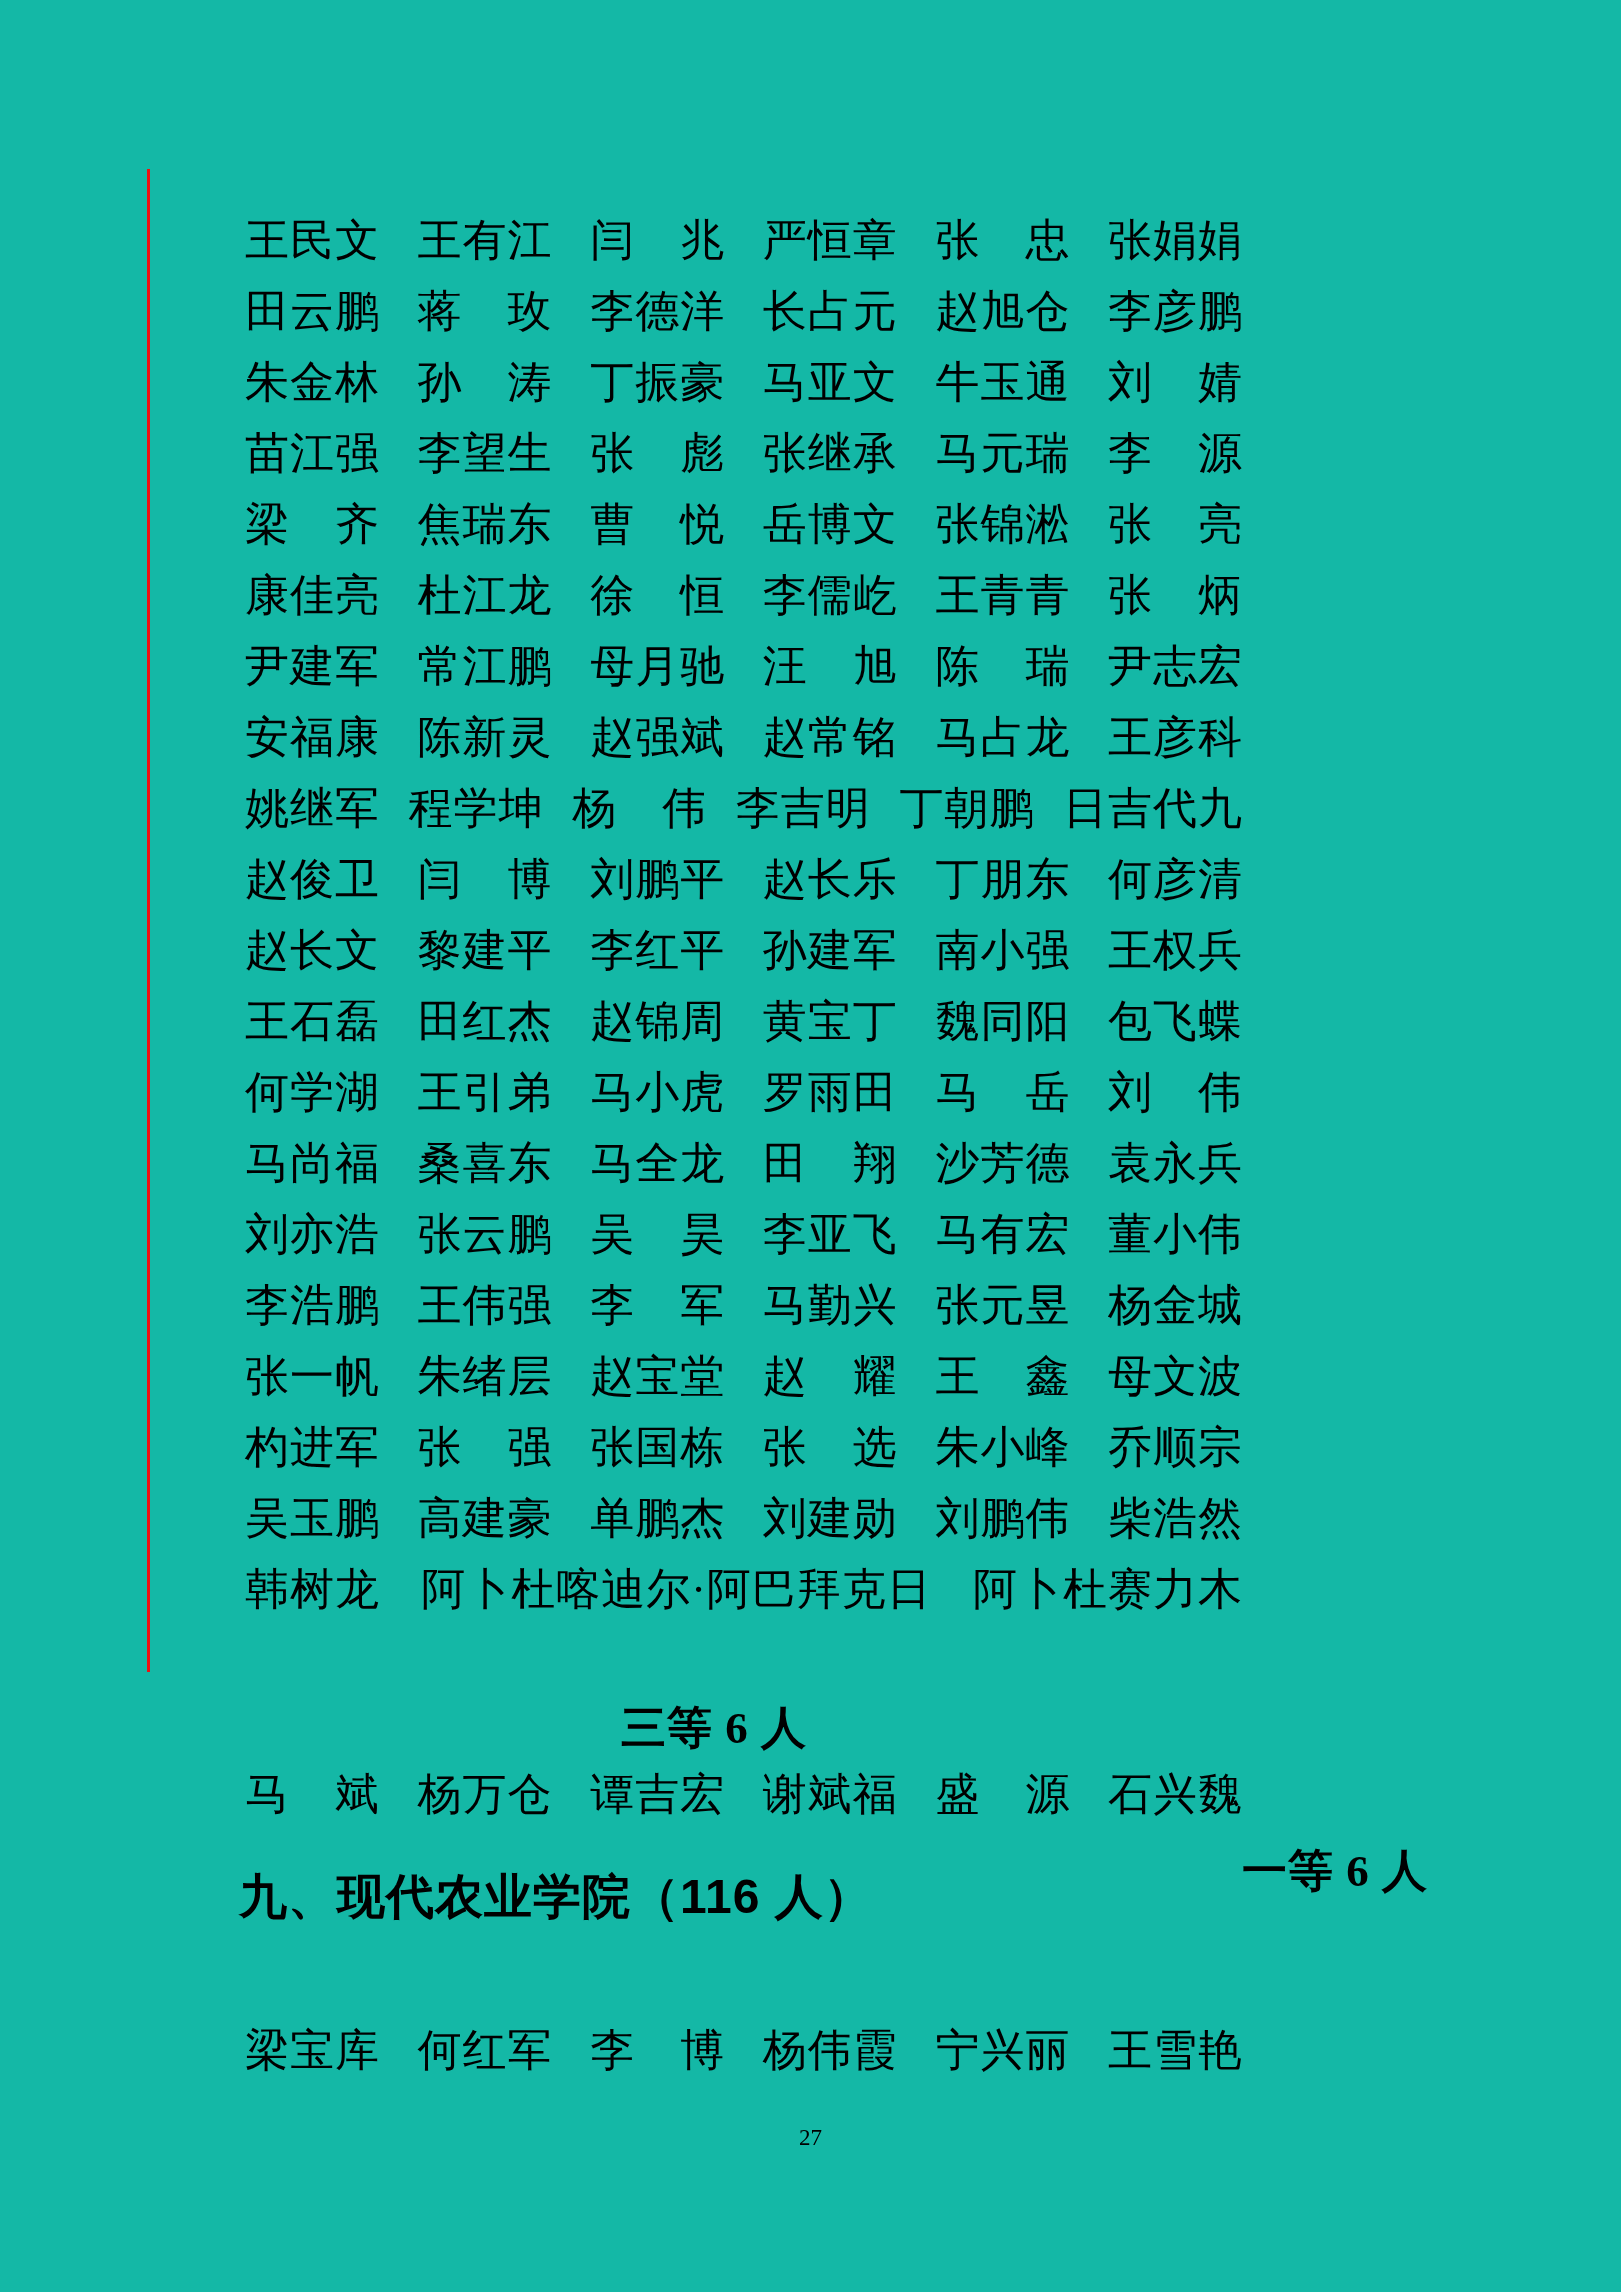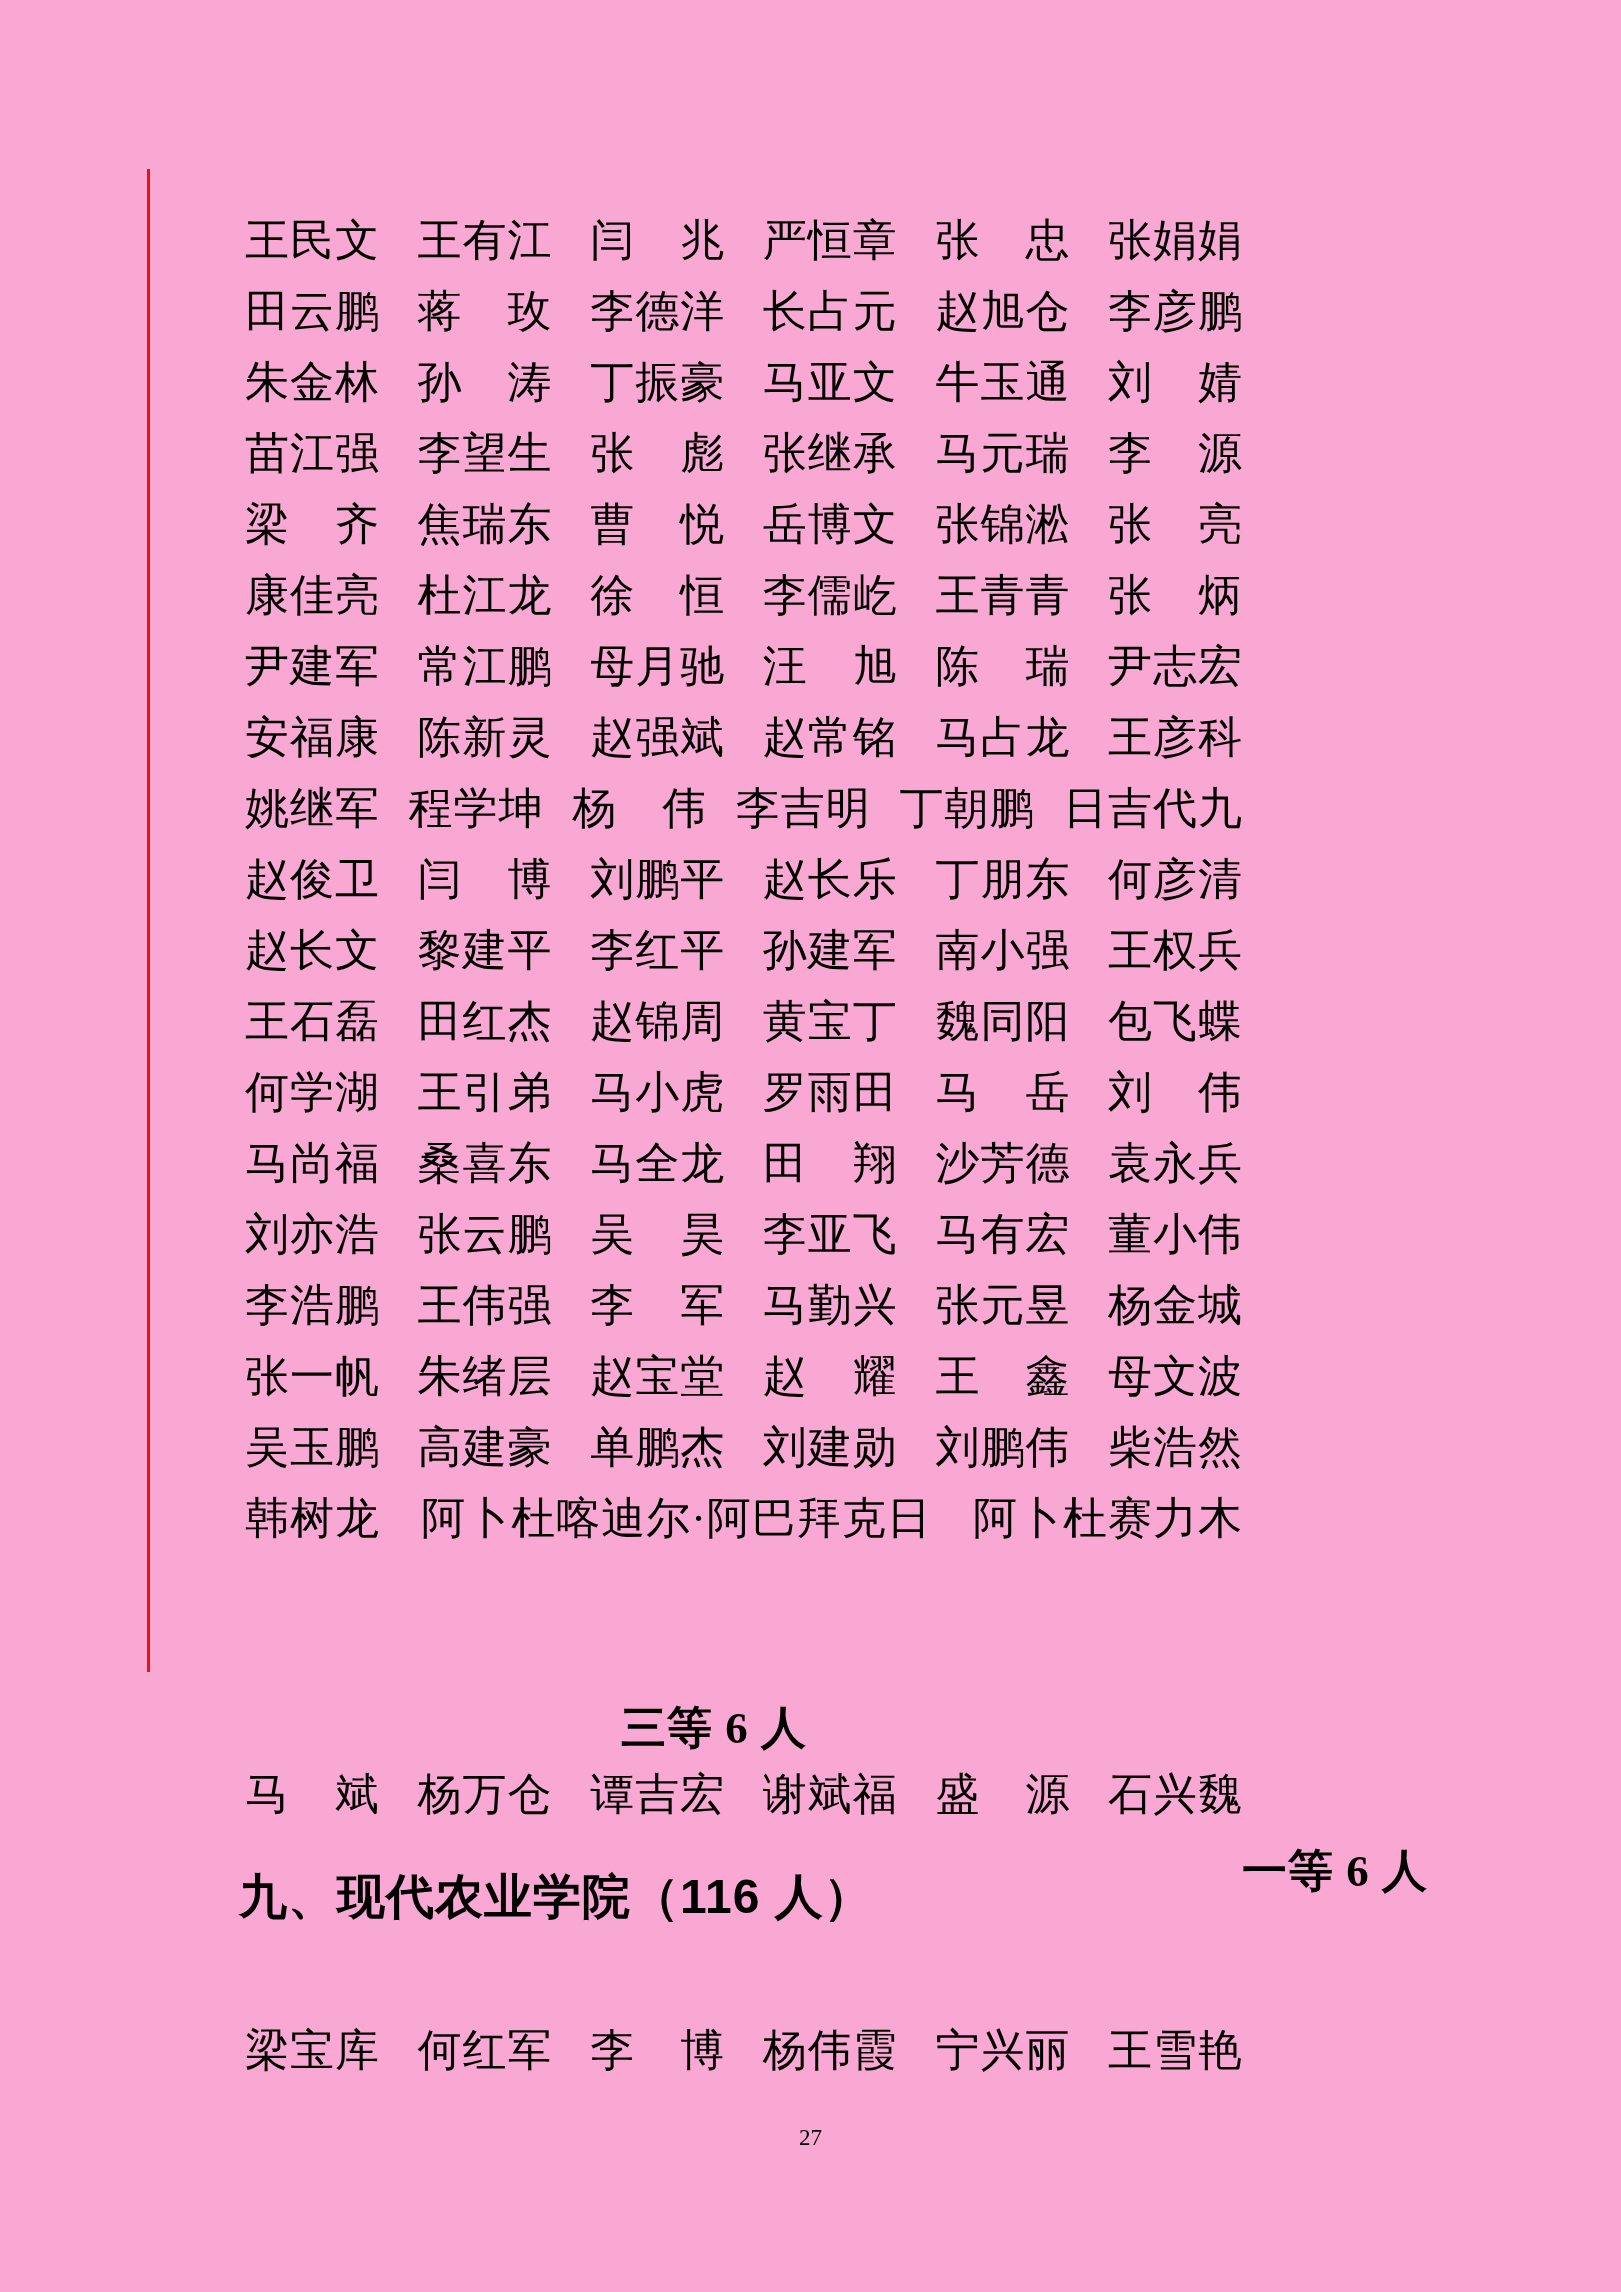--- a/index.html
+++ b/index.html
@@ -1,19 +1,19 @@
 <!DOCTYPE html>
 <html><head>
 <meta charset="utf-8">
 <style>
   html,body { margin:0; padding:0; background:#ffffff; }
   .page {
     position:relative;
     width:1621px; height:2293px;
-    background:#f9a8d4;
+    background:#14b8a6;
     color:#000000;
     font-family:"Liberation Serif","DejaVu Serif",serif;
     overflow:hidden;
   }
   .revision-bar {
     position:absolute;
     left:147px; top:169px;
     width:2.9px; height:1503px;
     background:#ee1111;
   }
@@ -206,20 +206,28 @@
       </div>
       <div class="name-row">
         <span>张一帆</span>
         <span>朱绪层</span>
         <span>赵宝堂</span>
         <span>赵　耀</span>
         <span>王　鑫</span>
         <span>母文波</span>
       </div>
       <div class="name-row">
+        <span>杓进军</span>
+        <span>张　强</span>
+        <span>张国栋</span>
+        <span>张　选</span>
+        <span>朱小峰</span>
+        <span>乔顺宗</span>
+      </div>
+      <div class="name-row">
         <span>吴玉鹏</span>
         <span>高建豪</span>
         <span>单鹏杰</span>
         <span>刘建勋</span>
         <span>刘鹏伟</span>
         <span>柴浩然</span>
       </div>
       <div class="name-row">
         <span>韩树龙</span>
         <span>阿卜杜喀迪尔·阿巴拜克日</span>

